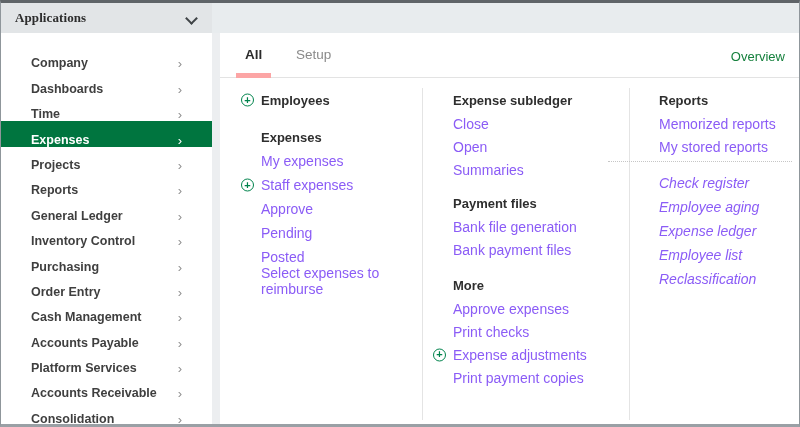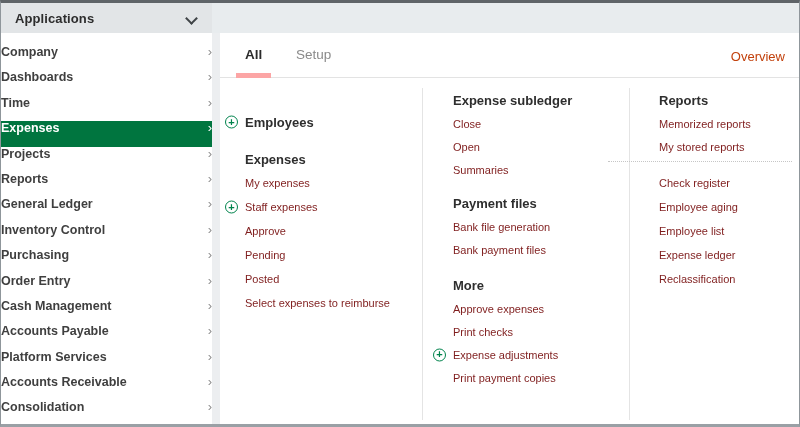--- a/index.html
+++ b/index.html
@@ -16,82 +16,82 @@
     border-bottom:3px solid #9aa0a5;
     border-left:1px solid #8f969b;
     border-right:1px solid #8f969b;
     overflow:hidden;
   }
   
   .topbar { position:absolute; top:0; left:0; right:0; height:30px; display:flex; }
   .topbar-left {
     width:211px; height:30px; background:#e2e5e7;
     display:flex; align-items:center; justify-content:space-between;
-    padding:0 16px 0 14px; cursor:pointer;
+    padding:0 16px 0 14px; cursor:pointer;font-family:Liberation Serif, serif;
   }
   .topbar-right { flex:1; background:#e8ecee; }
   .app-title { font-size:13px; font-weight:700; color:#2d2d2d; letter-spacing:.1px; }
   .chev-down {
     width:9px; height:9px; display:inline-block; position:relative; top:-2px;
   }
   .chev-down::before {
     content:""; position:absolute; left:0; top:2px;
     width:7px; height:7px;
     border-right:2px solid #3f4447; border-bottom:2px solid #3f4447;
     transform:rotate(45deg);
   }
   
   .body-row { position:absolute; top:30px; left:0; right:0; bottom:0; display:flex; }
   .sidebar { width:211px; background:#ffffff; padding-top:12px; }
   .gutter { width:8px; background:#eceef0; }
   .main { flex:1; background:#ffffff; position:relative; }
 
   
   .side-item {
-    height:25.4px; display:flex; align-items:flex-start; justify-content:space-between;
-    padding:0 0; cursor:pointer;
+    height:25.4px; display:flex; align-items:flex-end; justify-content:space-between;
+    padding:0 30px; cursor:pointer;
     font-size:12.5px; font-weight:600; color:#3f3f3f;
   }
   .side-item .chev-right { color:#8f8f8f; font-size:13px; font-weight:400; line-height:1; }
   .side-item.selected { background:#00753F; color:#ffffff; }
   .side-item.selected .chev-right { color:#ffffff; }
 
   
   .main-header {
     position:absolute; top:0; left:0; right:0; height:45px;
     border-bottom:1px solid #e3e3e3;
   }
   .tab {
     position:absolute; top:14px; font-size:13.5px; cursor:pointer;
     padding-bottom:11px;
   }
   .tab-all { left:16px; font-weight:700; color:#2b2b2b; border-bottom:5px solid #fca5a5; padding-left:9px; padding-right:9px; }
   .tab-setup { left:76px; font-weight:400; color:#8a8a8a; }
   .overview-link {
     position:absolute; top:16px; right:14px;
-    font-size:13px; color:#c2410c; cursor:pointer;
+    font-size:13px; color:#15803d; cursor:pointer;
   }
 
   
   .col { position:absolute; top:55px; }
-  .col1 { left:0;  width:200px;margin-top:22px; }
+  .col1 { left:16px;  width:200px; }
   .col2 { left:208px; width:199px; }
   .col3 { left:414px; width:167px; }
   .vsep { position:absolute; top:55px; width:1px; height:332px; background:#e4e4e4; }
   .vsep1 { left:202px; }
   .vsep2 { left:409px; }
 
   .m-row {
     position:relative; display:flex; align-items:center;
     padding-left:25px; cursor:pointer;
-    font-size:11px; color:#7f1d1d;
+    font-size:14px; color:#8b5cf6;
   }
   .m-link { height:23px; }
   .col1 .m-link { height:24px; }
-  .grp2 .m-link { height:24px; }
+  .grp2 .m-link { height:24px;font-style:italic; }
   .m-header {
     height:24px; font-size:13px; font-weight:700; color:#2e2e2e; cursor:default;
   }
   .m-featured { height:24px; font-size:13px; font-weight:700; color:#2e2e2e; }
   .mt13 { margin-top:13px; } .mt7 { margin-top:7px; }
   .mt10 { margin-top:10px; } .mt12 { margin-top:12px;text-align:right; }
 
   .add-icon {
     position:absolute; left:5px; top:50%; transform:translateY(-50%);
     width:13px; height:13px; border:1.4px solid #00834C; border-radius:50%;
@@ -269,24 +269,24 @@
         </div>
         <div class="dotted-divider"></div>
         <div class="grp2">
           <div class="m-row m-link">
             <span>Check register</span>
           </div>
           <div class="m-row m-link">
             <span>Employee aging</span>
           </div>
           <div class="m-row m-link">
+            <span>Expense ledger</span>
+          </div>
+          <div class="m-row m-link">
             <span>Employee list</span>
-          </div>
-          <div class="m-row m-link">
-            <span>Expense ledger</span>
           </div>
           <div class="m-row m-link">
             <span>Reclassification</span>
           </div>
         </div>
       </div>
 
     </div>
   </div>
 </div>

